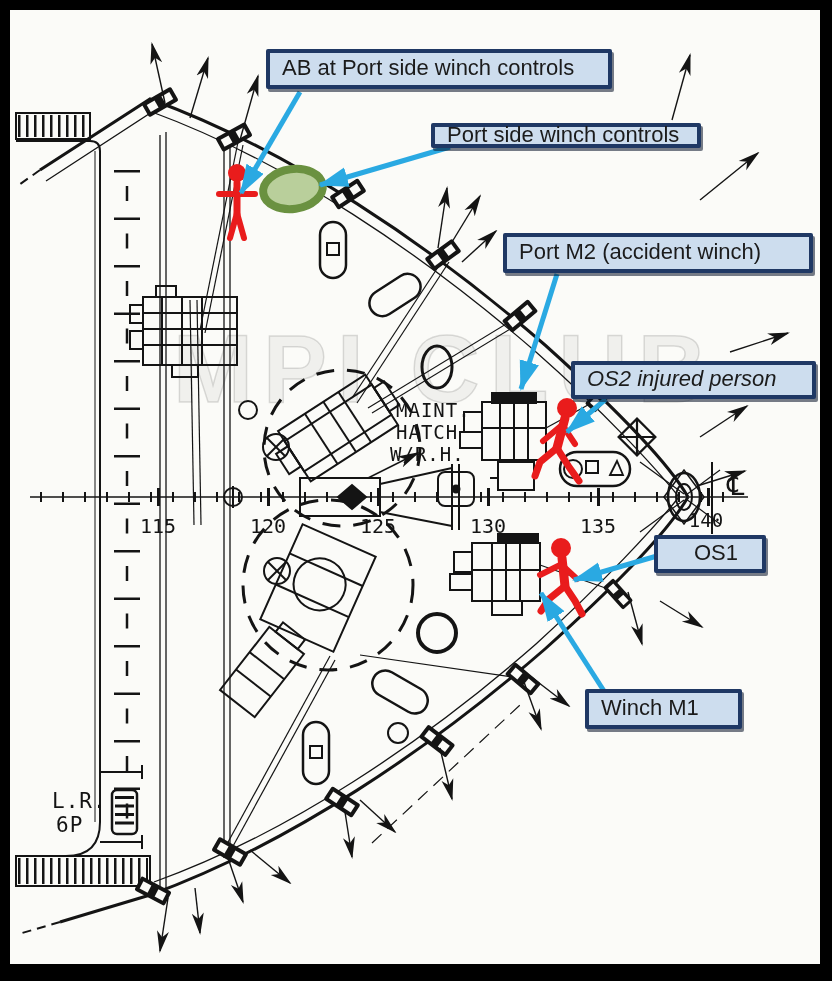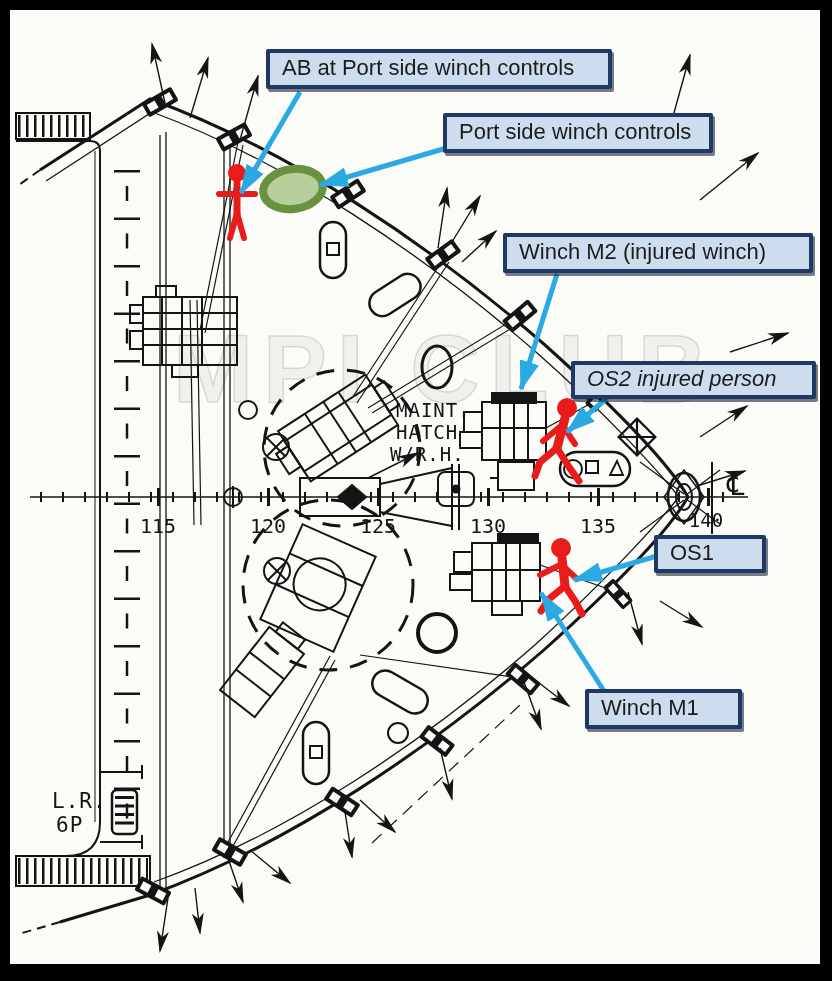--- a/index.html
+++ b/index.html
@@ -5,24 +5,24 @@
   html,body{margin:0;padding:0;background:#000;}
   .stage{position:relative;width:832px;height:981px;background:#000;overflow:hidden;
          font-family:"Liberation Sans",sans-serif;}
   .paper{position:absolute;left:10px;top:10px;width:810px;height:954px;background:#fbfbf8;}
   svg{position:absolute;left:0;top:0;}
   .callout{position:absolute;box-sizing:border-box;display:flex;align-items:center;
            background:#cdddee;border:4px solid #1f3864;border-radius:2px;
            color:#1b1b1b;font-size:22px;line-height:1;padding:0 0 2px 12px;
            box-shadow:2px 3px 0 rgba(8,18,40,.55);white-space:nowrap;}
   .c-ab  {left:266px;top:49px; width:346px;height:40px;align-items:center;}
-  .c-port{left:431px;top:113px;width:270px;height:40px;margin-left:12px;}
+  .c-port{left:431px;top:123px;width:270px;height:25px;}
   .c-m2  {left:503px;top:233px;width:310px;height:40px;}
   .c-os2 {left:571px;top:361px;width:245px;height:38px;font-style:italic;}
-  .c-os1 {left:654px;top:535px;width:112px;height:38px;}
+  .c-os1 {left:654px;top:535px;width:112px;height:38px;justify-content:center;}
   .c-m1  {left:585px;top:689px;width:157px;height:40px;}
   .mono{font-family:"DejaVu Sans Mono",monospace;}
 </style>
 </head>
 <body>
 
 <div class="stage">
   <div class="paper"></div>
 
   <svg width="832" height="981" viewBox="0 0 832 981">
@@ -362,21 +362,21 @@
     </g>
   </svg>
 
   <div class="callout c-ab">
     <span>AB at Port side winch controls</span>
   </div>
   <div class="callout c-port">
     <span>Port side winch controls</span>
   </div>
   <div class="callout c-m2">
-    <span>Winch M2 (injured winch)</span>
+    <span>Port M2 (accident winch)</span>
   </div>
   <div class="callout c-os2">
     <span>OS2 injured person</span>
   </div>
   <div class="callout c-os1">
     <span>OS1</span>
   </div>
   <div class="callout c-m1">
     <span>Winch M1</span>
   </div>

